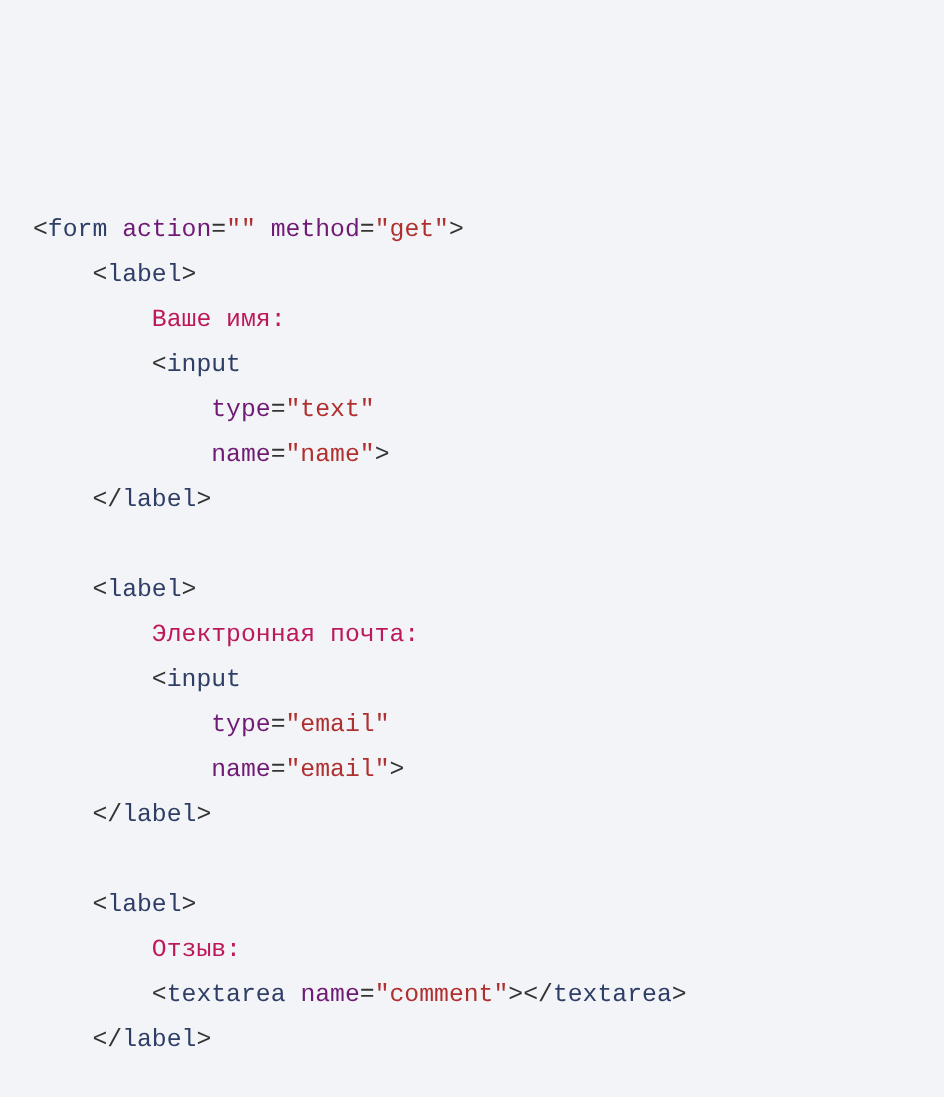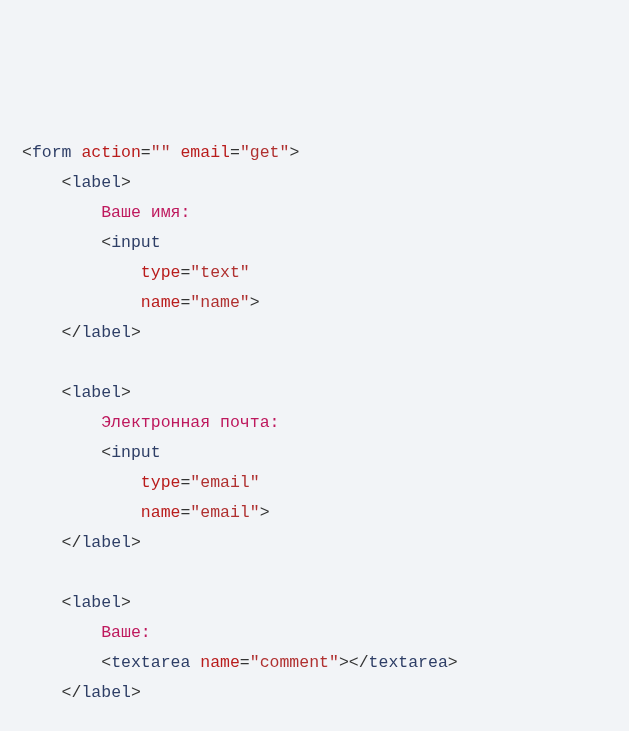--- a/index.html
+++ b/index.html
@@ -14,46 +14,46 @@
     font-family: "Courier New", Courier, monospace;
     font-size: 16.5px;
     line-height: 30px;
     color: #333333;
     padding: 18px 0 0 22px;
     white-space: pre;
     letter-spacing: 0px;
   }
   .punct { color: #333333; }
   .tag   { color: #2e3e66; font-weight: normal; }
-  .attr  { color: #b91c1c; }
+  .attr  { color: #701a75; }
   .val   { color: #b03030; }
   .text  { color: #be185d; margin-top: 46px; }
 </style>
 </head>
 <body>
 
 
 
-<div><span class="punct">&lt;</span><span class="tag">form</span><span class="punct"> </span><span class="attr">action</span><span class="punct">=</span><span class="val">""</span><span class="punct"> </span><span class="attr">email</span><span class="punct">=</span><span class="val">"get"</span><span class="punct">&gt;</span>
+<div><span class="punct">&lt;</span><span class="tag">form</span><span class="punct"> </span><span class="attr">action</span><span class="punct">=</span><span class="val">""</span><span class="punct"> </span><span class="attr">method</span><span class="punct">=</span><span class="val">"get"</span><span class="punct">&gt;</span>
     <span class="punct">&lt;</span><span class="tag">label</span><span class="punct">&gt;</span>
         <span class="text">Ваше имя:</span>
         <span class="punct">&lt;</span><span class="tag">input</span>
             <span class="attr">type</span><span class="punct">=</span><span class="val">"text"</span>
             <span class="attr">name</span><span class="punct">=</span><span class="val">"name"</span><span class="punct">&gt;</span>
     <span class="punct">&lt;/</span><span class="tag">label</span><span class="punct">&gt;</span>
 
     <span class="punct">&lt;</span><span class="tag">label</span><span class="punct">&gt;</span>
         <span class="text">Электронная почта:</span>
         <span class="punct">&lt;</span><span class="tag">input</span>
             <span class="attr">type</span><span class="punct">=</span><span class="val">"email"</span>
             <span class="attr">name</span><span class="punct">=</span><span class="val">"email"</span><span class="punct">&gt;</span>
     <span class="punct">&lt;/</span><span class="tag">label</span><span class="punct">&gt;</span>
 
     <span class="punct">&lt;</span><span class="tag">label</span><span class="punct">&gt;</span>
-        <span class="text">Ваше:</span>
+        <span class="text">Отзыв:</span>
         <span class="punct">&lt;</span><span class="tag">textarea</span><span class="punct"> </span><span class="attr">name</span><span class="punct">=</span><span class="val">"comment"</span><span class="punct">&gt;&lt;/</span><span class="tag">textarea</span><span class="punct">&gt;</span>
     <span class="punct">&lt;/</span><span class="tag">label</span><span class="punct">&gt;</span>
 
     
         
     
 </div>
 
 
 

